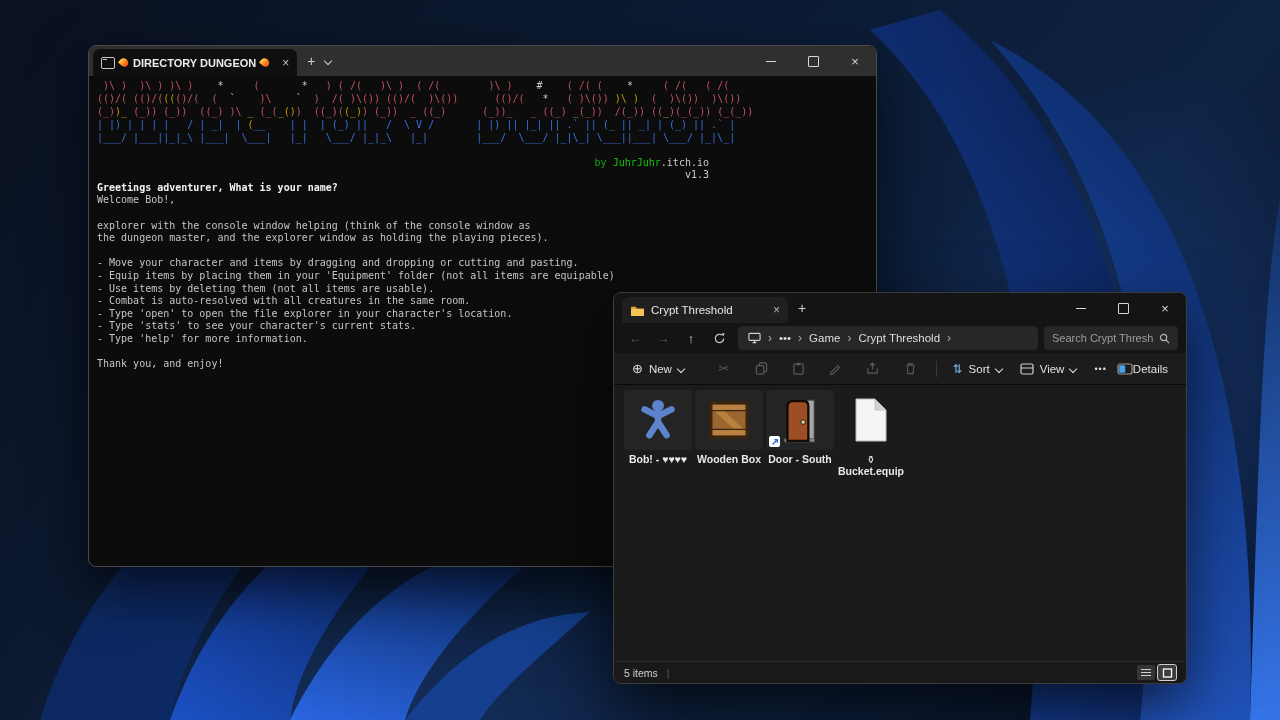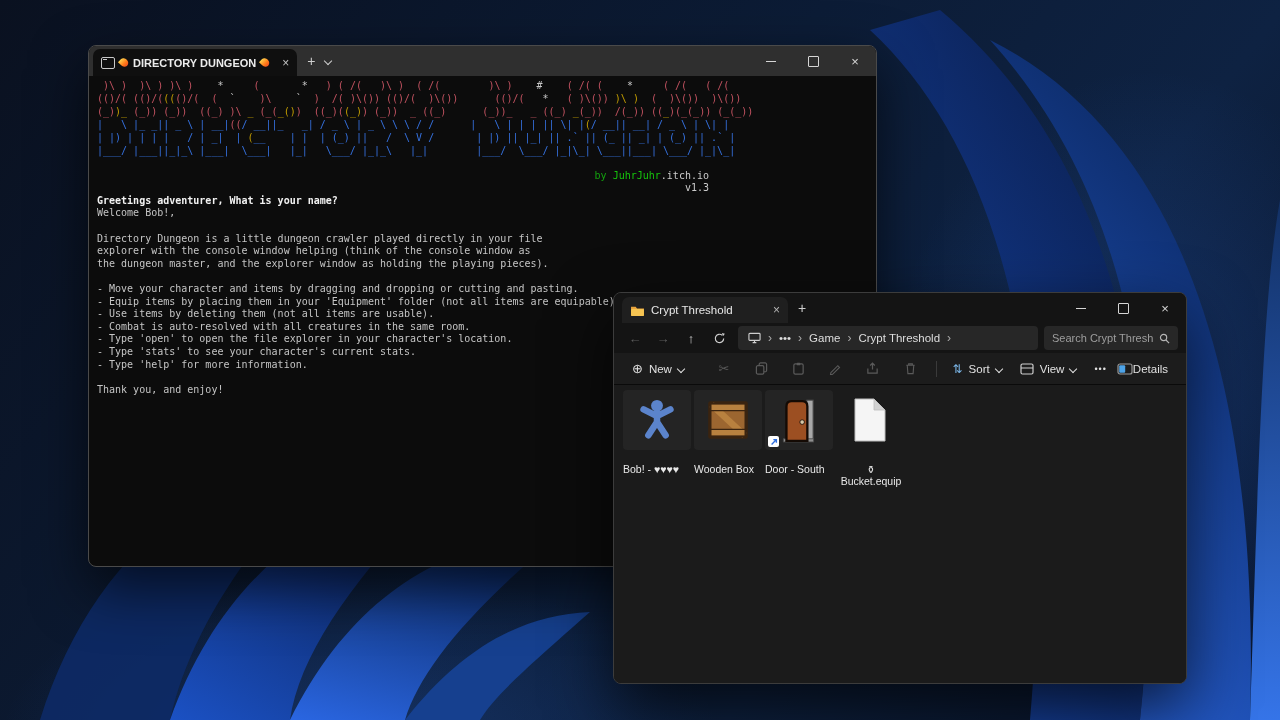--- a/index.html
+++ b/index.html
@@ -51,21 +51,21 @@
   .addr{flex:1;height:24px;background:#272727;border-radius:4px;margin:0 4px;display:flex;align-items:center;gap:7px;padding:0 10px;font-size:11.5px;color:#dedede;white-space:nowrap;overflow:hidden;}
   .crumb-sep{color:#a8a8a8;font-size:12px;}
   .search{width:118px;height:24px;background:#272727;border-radius:4px;display:flex;align-items:center;padding:0 8px;font-size:11px;color:#9e9e9e;gap:6px;}
   .search span.txt{flex:1;overflow:hidden;white-space:nowrap;}
   .exp-cmd{height:31px;background:#1c1c1c;border-bottom:1px solid #0a0a0a;display:flex;align-items:center;padding:0 10px;gap:2px;font-size:11.5px;flex:0 0 auto;}
   .cmdbtn{display:flex;align-items:center;gap:6px;padding:0 8px;height:24px;border-radius:4px;color:#e0e0e0;}
   .cmd-ico{color:#5a5a5a;width:26px;justify-content:center;font-size:13px;}
   .cmd-sep{width:1px;height:16px;background:#3a3a3a;margin:0 6px;}
   .cmd-right{margin-left:auto;display:flex;align-items:center;padding-right:8px;color:#e0e0e0;}
   .exp-content{flex:1;background:#1b1b1b;display:flex;align-items:flex-start;padding:5px 0 0 9px;}
-  .fitem{width:70px;margin-right:1px;display:flex;flex-direction:column;align-items:flex-start;gap:13px;}
+  .fitem{width:70px;margin-right:1px;display:flex;flex-direction:column;align-items:center;gap:3px;font-weight:bold;}
   .ftile{width:68px;height:60px;border-radius:4px;display:flex;align-items:center;justify-content:center;position:relative;}
   .ftile.boxed{background:#242424;}
   .flabel{font-size:10.5px;line-height:12px;color:#e8e8e8;text-align:center;max-width:78px;}
   .shortcut-badge{position:absolute;left:3px;bottom:3px;width:11px;height:11px;background:#fff;border-radius:2px;display:flex;align-items:center;justify-content:center;}
   .exp-status{height:21px;background:#191919;border-top:1px solid #2a2a2a;display:flex;align-items:center;padding:0 10px;font-size:10.5px;color:#d0d0d0;flex:0 0 auto;}
   .stat-sep{color:#5a5a5a;margin-left:9px;}
   .stat-right{margin-left:auto;display:flex;gap:3px;}
   .viewbtn{width:18px;height:15px;background:#353535;border-radius:2px;display:flex;align-items:center;justify-content:center;}
   .viewbtn.sel{outline:1px solid #cfcfcf;background:#3d3d3d;}
 </style>
@@ -125,32 +125,30 @@
             <span class="ic-max"></span>
           </div>
         <div class="wbtn">×</div>
       </div>
     </div>
     <div class="term-body">
       <div class="art">
           <div><span class="c-r"> )\ )  )\ ) )\ )    </span><span class="c-w">*</span><span class="c-r">     (       </span><span class="c-w">*</span><span class="c-r">   ) ( /(   )\ )  ( /(        )\ )    </span><span class="c-w">#</span><span class="c-r">    ( /( (    </span><span class="c-w">*</span><span class="c-r">     ( /(   ( /(</span></div>
           <div><span class="c-r">(()/( (()/(</span><span class="c-y">((</span><span class="c-r">()/(  (  </span><span class="c-w">`</span><span class="c-r">    )\    </span><span class="c-w">`</span><span class="c-r">  )  /( )\()) (()/(  )\())      (()/(   </span><span class="c-w">*</span><span class="c-r">   ( )\()) </span><span class="c-y">)\ )</span><span class="c-r">  (  )\())  )\())</span></div>
           <div><span class="c-r">(_)</span><span class="c-y">)_</span><span class="c-r"> (_)) (_))  ((_) )\ </span><span class="c-y">_</span><span class="c-r"> (_(</span><span class="c-y">_()</span><span class="c-r">)  ((_)(</span><span class="c-y">(_)</span><span class="c-r">) (_))  _ ((_)      (_))_   _ ((_) </span><span class="c-y">_</span><span class="c-r">(_))  /(_)) ((</span><span class="c-y">_</span><span class="c-r">)(_(_)) (_(_))</span></div>
-          <div><span class="c-b">|   \ |_ _|| _ \ | __|</span><span class="c-r">((</span><span class="c-b">/ __||_   _| / _ \ | _ \ \ \ / /      |   \ | | | || \| |</span><span class="c-y">(</span><span class="c-b">/ __|| __| / _ \ | \| |</span></div>
           <div><span class="c-b">| |) | | | |   / | _|  | </span><span class="c-y">(</span><span class="c-b">__    | |  | (_) ||   /  \ V /       | |) || |_| || .` || (_ || _| | (_) || .` |</span></div>
           <div><span class="c-b">|___/ |___||_|_\ |___|  \___|   |_|   \___/ |_|_\   |_|        |___/  \___/ |_|\_| \___||___| \___/ |_|\_|</span></div>
         </div>
       <div class="tlines">
           <div>&nbsp;</div>
           <div class="al-right"><span class="c-g">by </span><span class="c-g2">JuhrJuhr</span><span class="c-w2">.itch.io</span></div>
           <div class="al-right"><span class="c-w2">v1.3</span></div>
           <div class="hi">Greetings adventurer, What is your name?</div>
           <div>Welcome Bob!,</div>
           <div>&nbsp;</div>
-          <div>Directory Dungeon is a little dungeon crawler played directly in your file</div>
           <div>explorer with the console window helping (think of the console window as</div>
           <div>the dungeon master, and the explorer window as holding the playing pieces).</div>
           <div>&nbsp;</div>
           <div>- Move your character and items by dragging and dropping or cutting and pasting.</div>
           <div>- Equip items by placing them in your 'Equipment' folder (not all items are equipable)</div>
           <div>- Use items by deleting them (not all items are usable).</div>
           <div>- Combat is auto-resolved with all creatures in the same room.</div>
           <div>- Type 'open' to open the file explorer in your character's location.</div>
           <div>- Type 'stats' to see your character's current stats.</div>
           <div>- Type 'help' for more information.</div>
@@ -324,15 +322,31 @@
           <div class="ftile">
   <svg width="36" height="46" viewBox="0 0 36 46">
     <path d="M3 2 H22 L33 13 V44 H3 Z" fill="#f5f5f5" stroke="#bdbdbd" stroke-width="1"></path>
     <path d="M22 2 L33 13 H22 Z" fill="#d2d2d2" stroke="#bdbdbd" stroke-width="0.8"></path>
   </svg>
 </div>
           <div class="flabel">⚱ Bucket.equip</div>
         </div>
       </div>
 
+    <div class="exp-status">
+      <span>5 items</span>
+      <span class="stat-sep">|</span>
+      <div class="stat-right">
+        <div class="viewbtn">
+          <svg width="12" height="9" viewBox="0 0 12 9">
+              <path d="M1 1.5 h10 M1 4.5 h10 M1 7.5 h10" stroke="#cfcfcf" stroke-width="1.2"></path>
+            </svg>
+        </div>
+        <div class="viewbtn sel">
+          <svg width="11" height="10" viewBox="0 0 11 10">
+              <rect x="1.5" y="1" width="8" height="8" fill="none" stroke="#ffffff" stroke-width="1.3"></rect>
+            </svg>
+        </div>
+      </div>
+    </div>
   </section>
 
 </div>
 
 </body></html>

